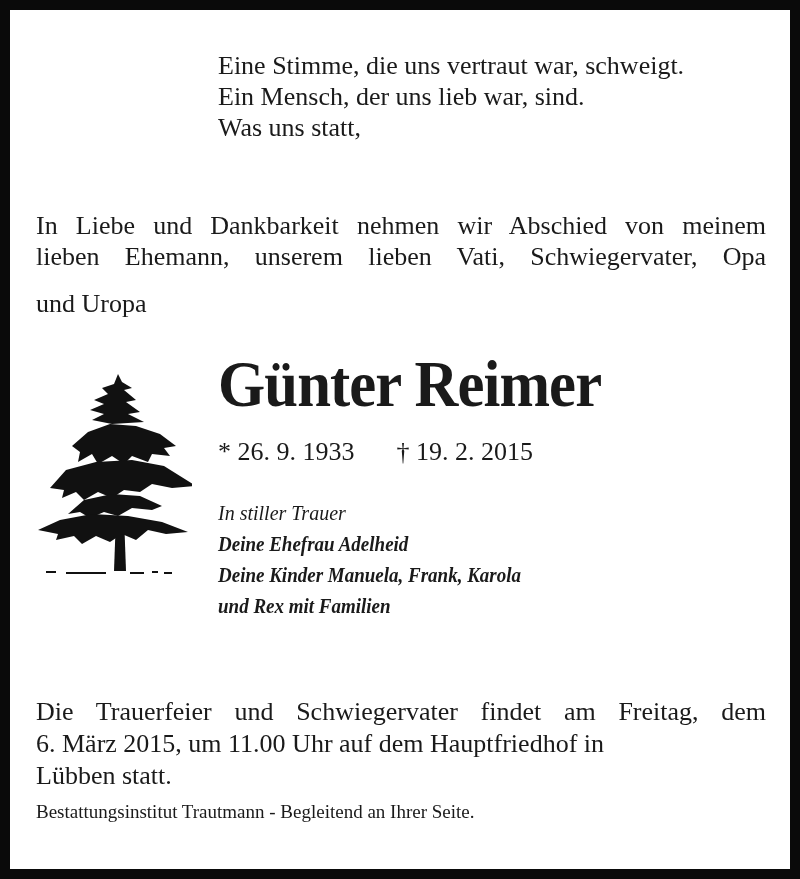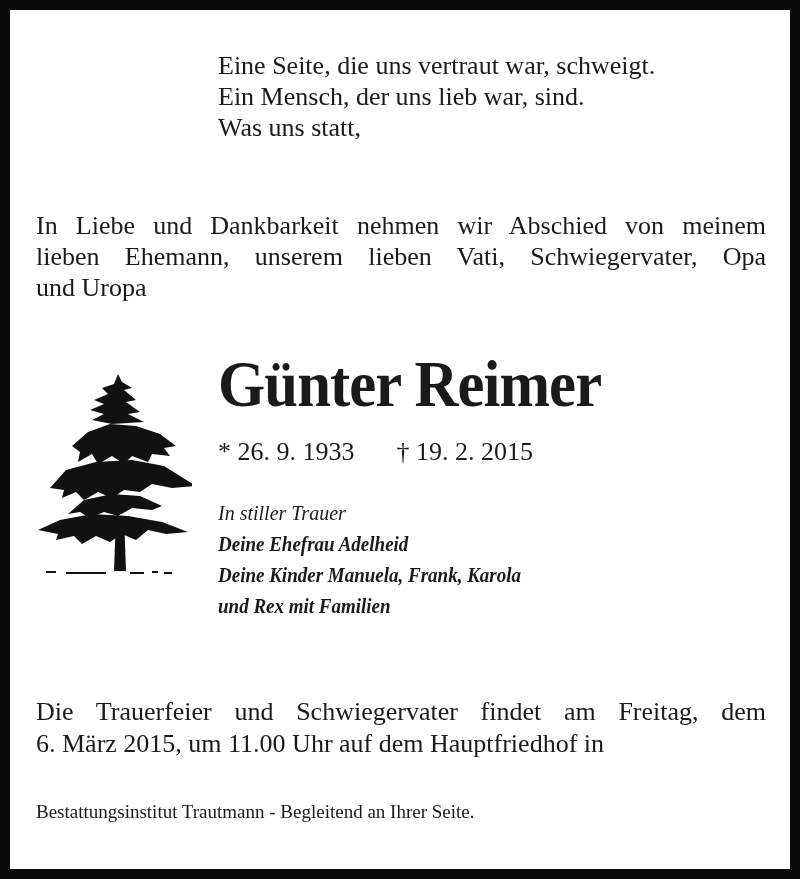--- a/index.html
+++ b/index.html
@@ -15,21 +15,21 @@
     }
     .abs { position: absolute; }
     .poem { left: 208px; top: 40px; font-size: 26px; line-height: 31px; }
     .poem div { white-space: nowrap; }
     .intro {
       left: 26px; top: 200px; width: 730px;
       font-size: 26px; line-height: 31px;
       text-align: justify;
     }
     .intro .ln { display: block; text-align: justify; text-align-last: justify; white-space: nowrap; }
-    .intro .ln.last { text-align-last: left; }
+    .intro .ln.last { text-align-last: left; margin-top: 16px; }
     .name {
       left: 208px; top: 334px;
       font-size: 66px; line-height: 80px; font-weight: bold;
       letter-spacing: -1px;
       transform: scaleX(0.92); transform-origin: left center;
       white-space: nowrap;
     }
     .dates { left: 208px; top: 426px; font-size: 26px; line-height: 32px; white-space: nowrap; }
     .dates .gap { display: inline-block; width: 42px; }
     .tree { left: 22px; top: 356px; width: 160px; height: 214px; }
@@ -39,21 +39,21 @@
     .service div { white-space: nowrap; }
     .service .ln1 { text-align: justify; text-align-last: justify; }
     .funeral-home { left: 26px; top: 790px; font-size: 19px; line-height: 24px; white-space: nowrap; }
   </style>
 </head>
 <body>
 
 <div class="frame">
 
   <div class="abs poem">
-    <div>Eine Seite, die uns vertraut war, schweigt.</div>
+    <div>Eine Stimme, die uns vertraut war, schweigt.</div>
     <div>Ein Mensch, der uns lieb war, sind.</div>
     <div>Was uns statt,</div>
   </div>
 
   <div class="abs intro">
     <span class="ln">In Liebe und Dankbarkeit nehmen wir Abschied von meinem</span>
     <span class="ln">lieben Ehemann, unserem lieben Vati, Schwiegervater, Opa</span>
     <span class="ln last">und Uropa</span>
   </div>
 
@@ -89,17 +89,18 @@
   <div class="abs mourn">
     <div>In stiller Trauer</div>
     <div class="b">Deine Ehefrau Adelheid</div>
     <div class="b">Deine Kinder Manuela, Frank, Karola</div>
     <div class="b">und Rex mit Familien</div>
   </div>
 
   <div class="abs service">
     <div class="ln1">Die Trauerfeier und Schwiegervater findet am Freitag, dem</div>
     <div>6. März 2015, um 11.00 Uhr auf dem Hauptfriedhof in</div>
+    <div>Lübben statt.</div>
   </div>
 
   <div class="abs funeral-home">Bestattungsinstitut Trautmann - Begleitend an Ihrer Seite.</div>
 
 </div>
 
 </body></html>

